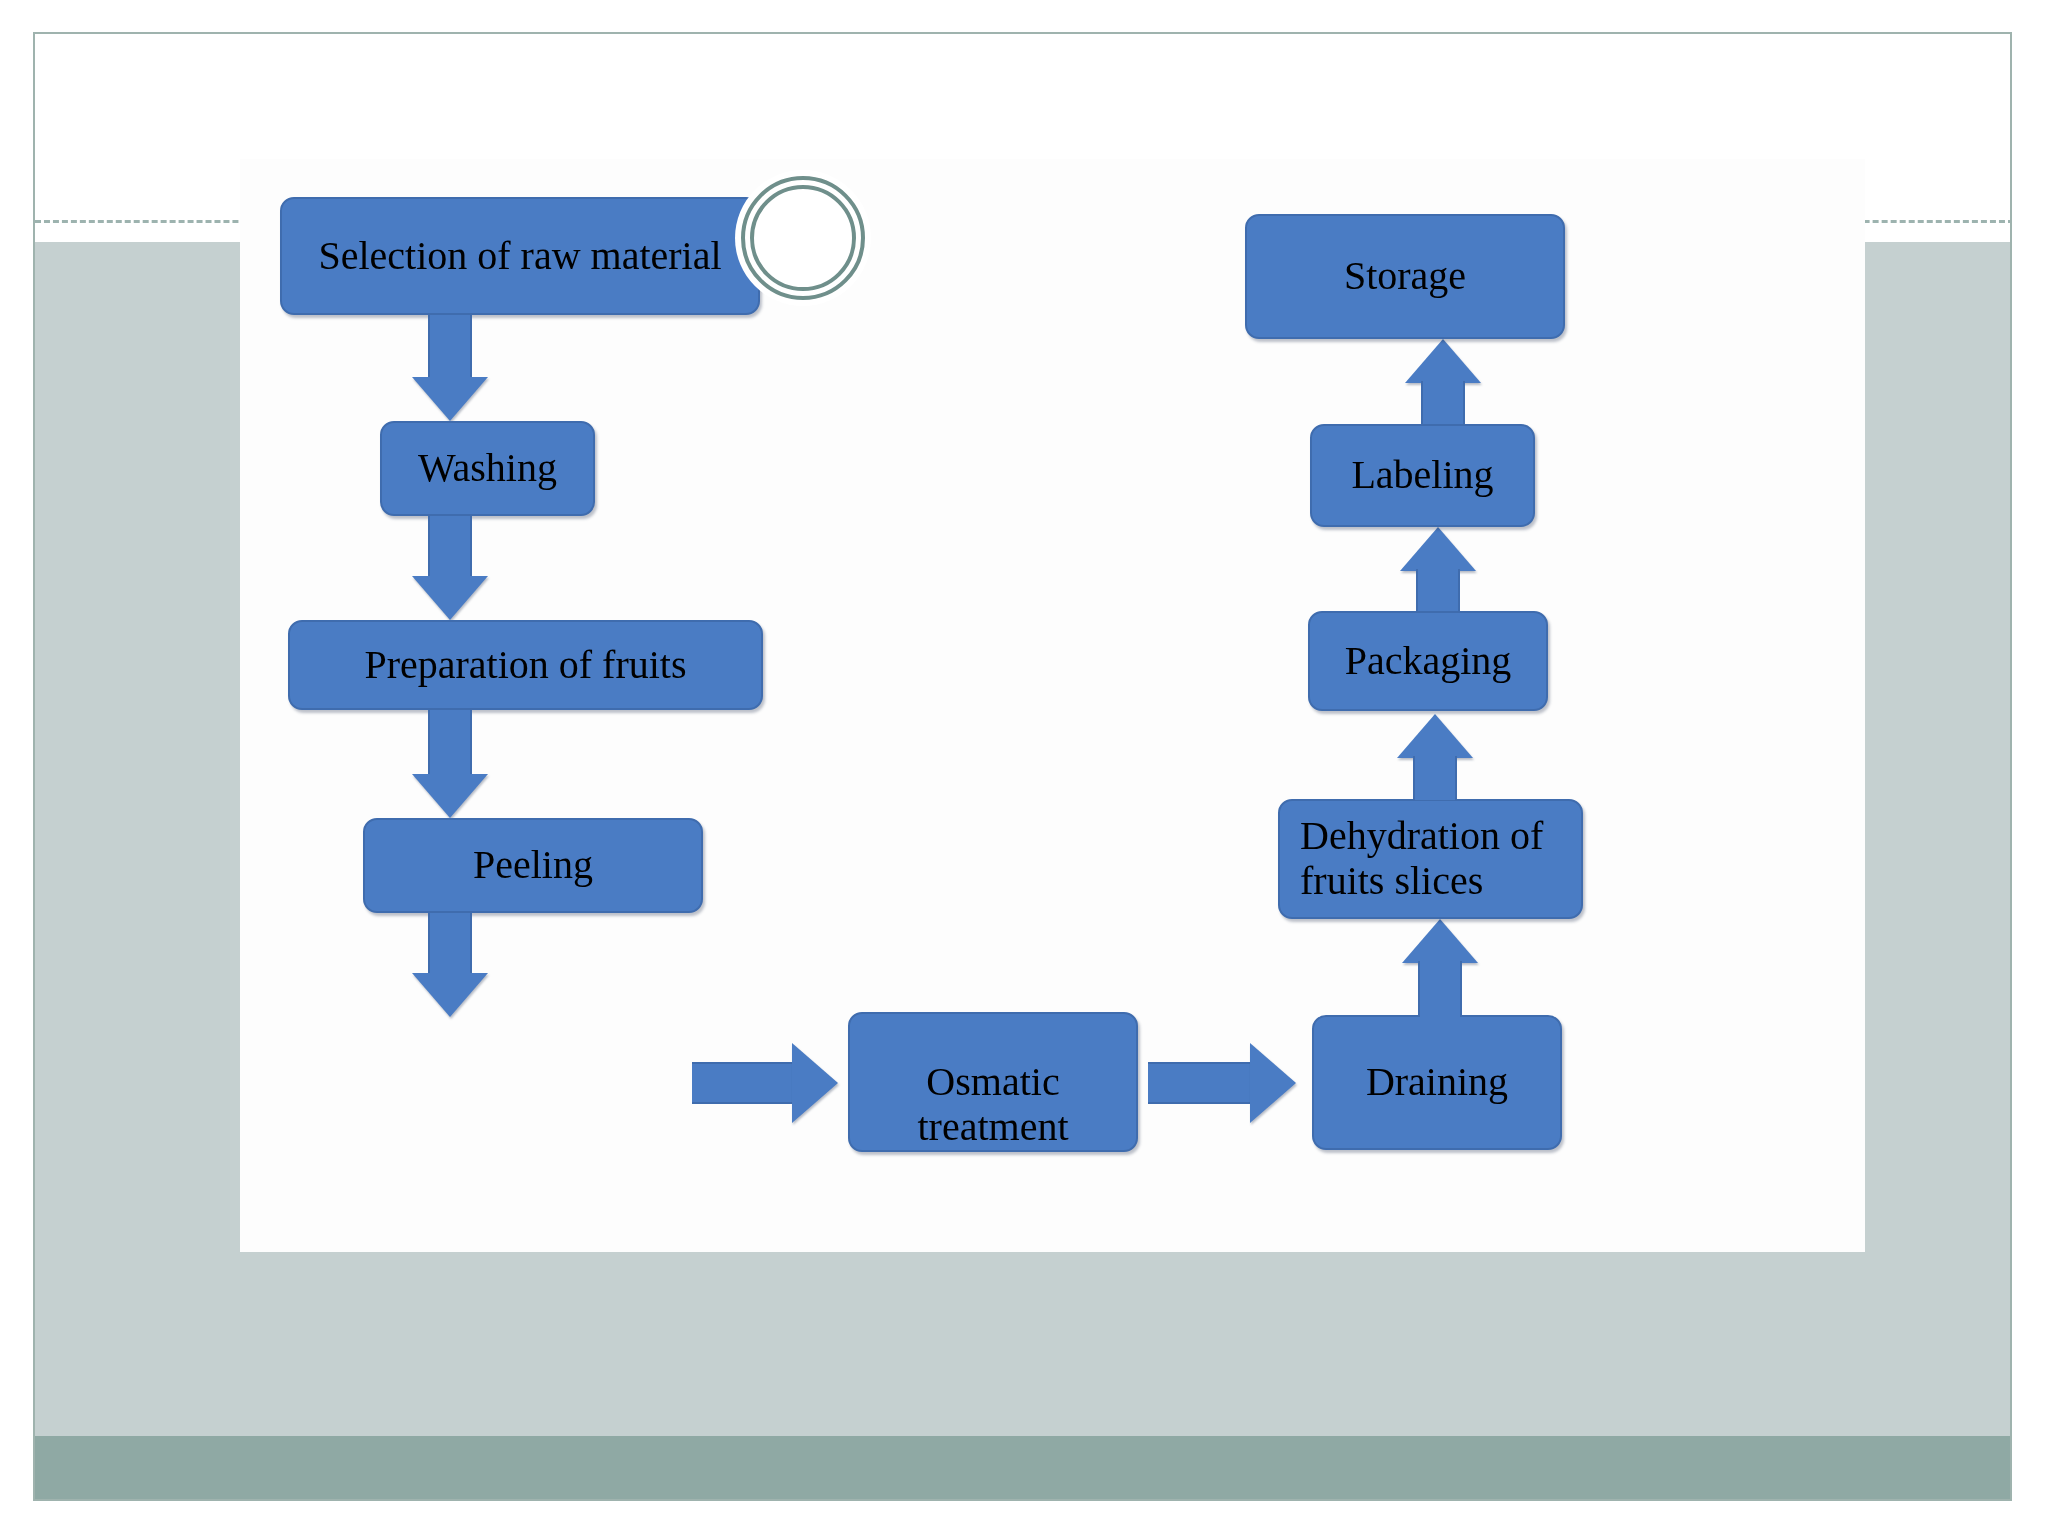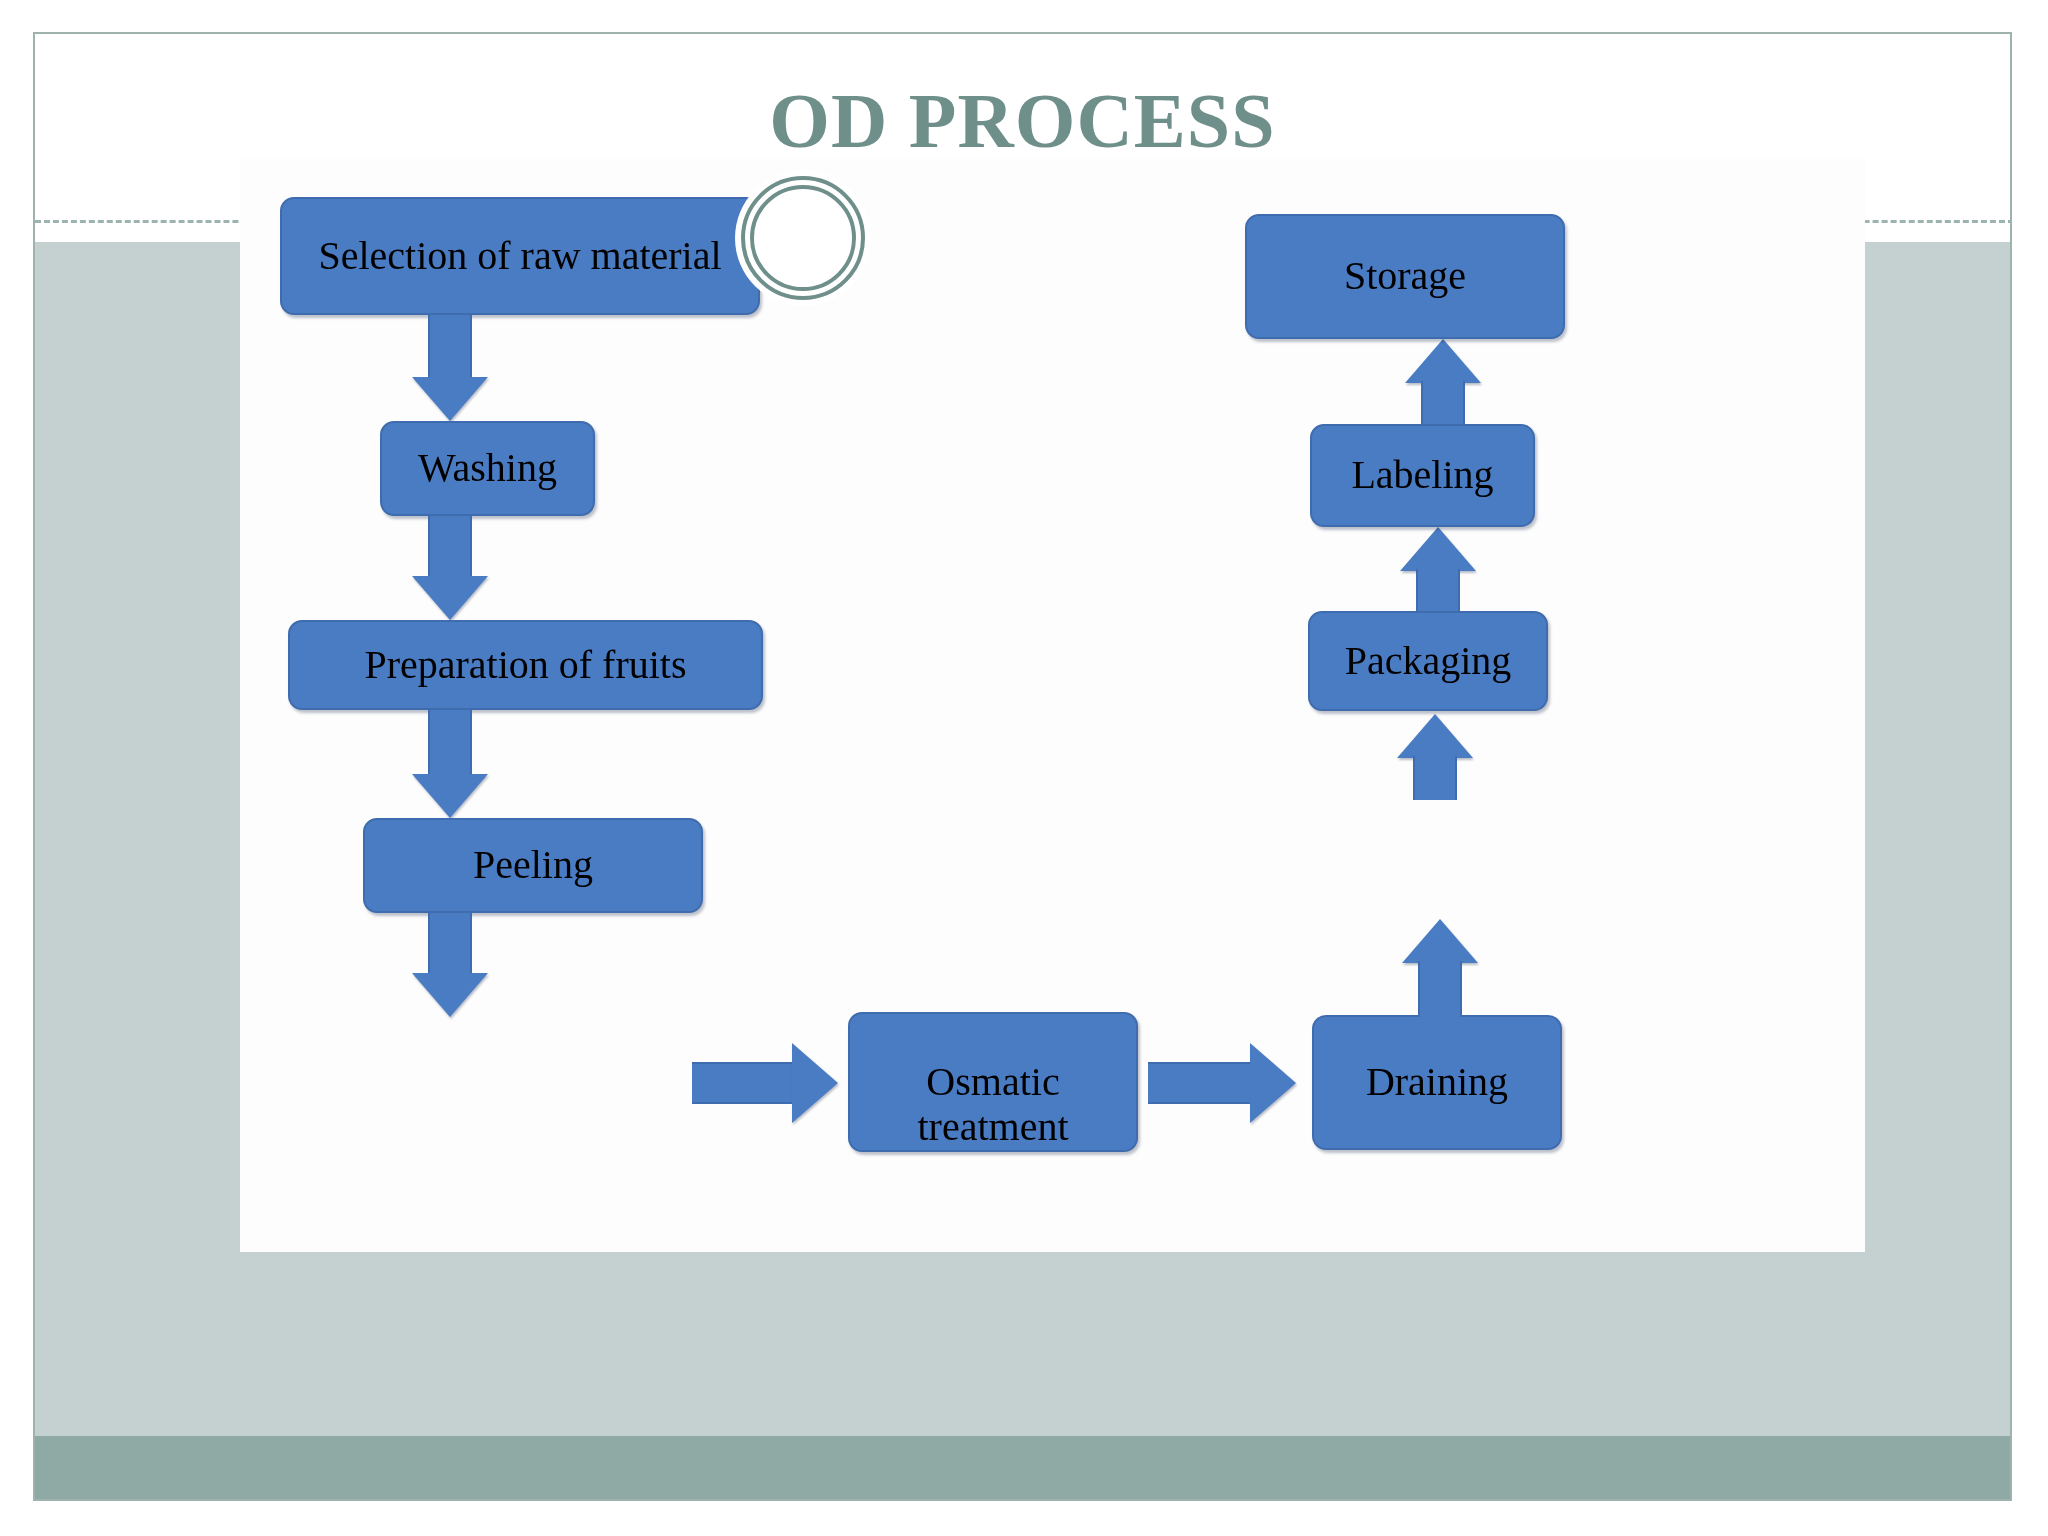--- a/index.html
+++ b/index.html
@@ -189,23 +189,20 @@
     border-bottom: 40px solid transparent;
     border-left: 46px solid #4a7cc4;
     filter: drop-shadow(1px 2px 1px rgba(20,35,70,0.3));
   }
 </style>
 </head>
 <body>
 
 <div id="slide">
 
-  <div class="header-zone">
-    <div class="slide-title">OD PROCESS</div>
-  </div>
 
   <div class="divider left"></div>
   <div class="divider right"></div>
 
   <div class="body-panel"></div>
 
   <div class="circle-deco">
     <div class="mask"></div>
     <div class="ring-outer"></div>
     <div class="ring-inner"></div>
@@ -259,20 +256,26 @@
       <div class="head" style="left:102px;"></div>
     </div>
 
     <div class="node" style="left:1072px; top:856px; width:250px; height:135px;">Draining</div>
 
     <div class="arrow up" style="left:1140px; top:760px; width:120px; height:98px;">
       <div class="head" style="top:0;"></div>
       <div class="shaft" style="top:42px; width:44px; height:56px;"></div>
     </div>
 
+    <div class="node left-text" style="left:1038px; top:640px; width:305px; height:120px;">
+      <div style="display:flex; flex-direction:column; align-items:flex-start;">
+        <span>Dehydration of</span>
+        <span>fruits slices</span>
+      </div>
+    </div>
 
     <div class="arrow up" style="left:1135px; top:555px; width:120px; height:86px;">
       <div class="head" style="top:0;"></div>
       <div class="shaft" style="top:42px; width:44px; height:44px;"></div>
     </div>
 
     <div class="node" style="left:1068px; top:452px; width:240px; height:100px;">Packaging</div>
 
     <div class="arrow up" style="left:1138px; top:368px; width:120px; height:84px;">
       <div class="head" style="top:0;"></div>

